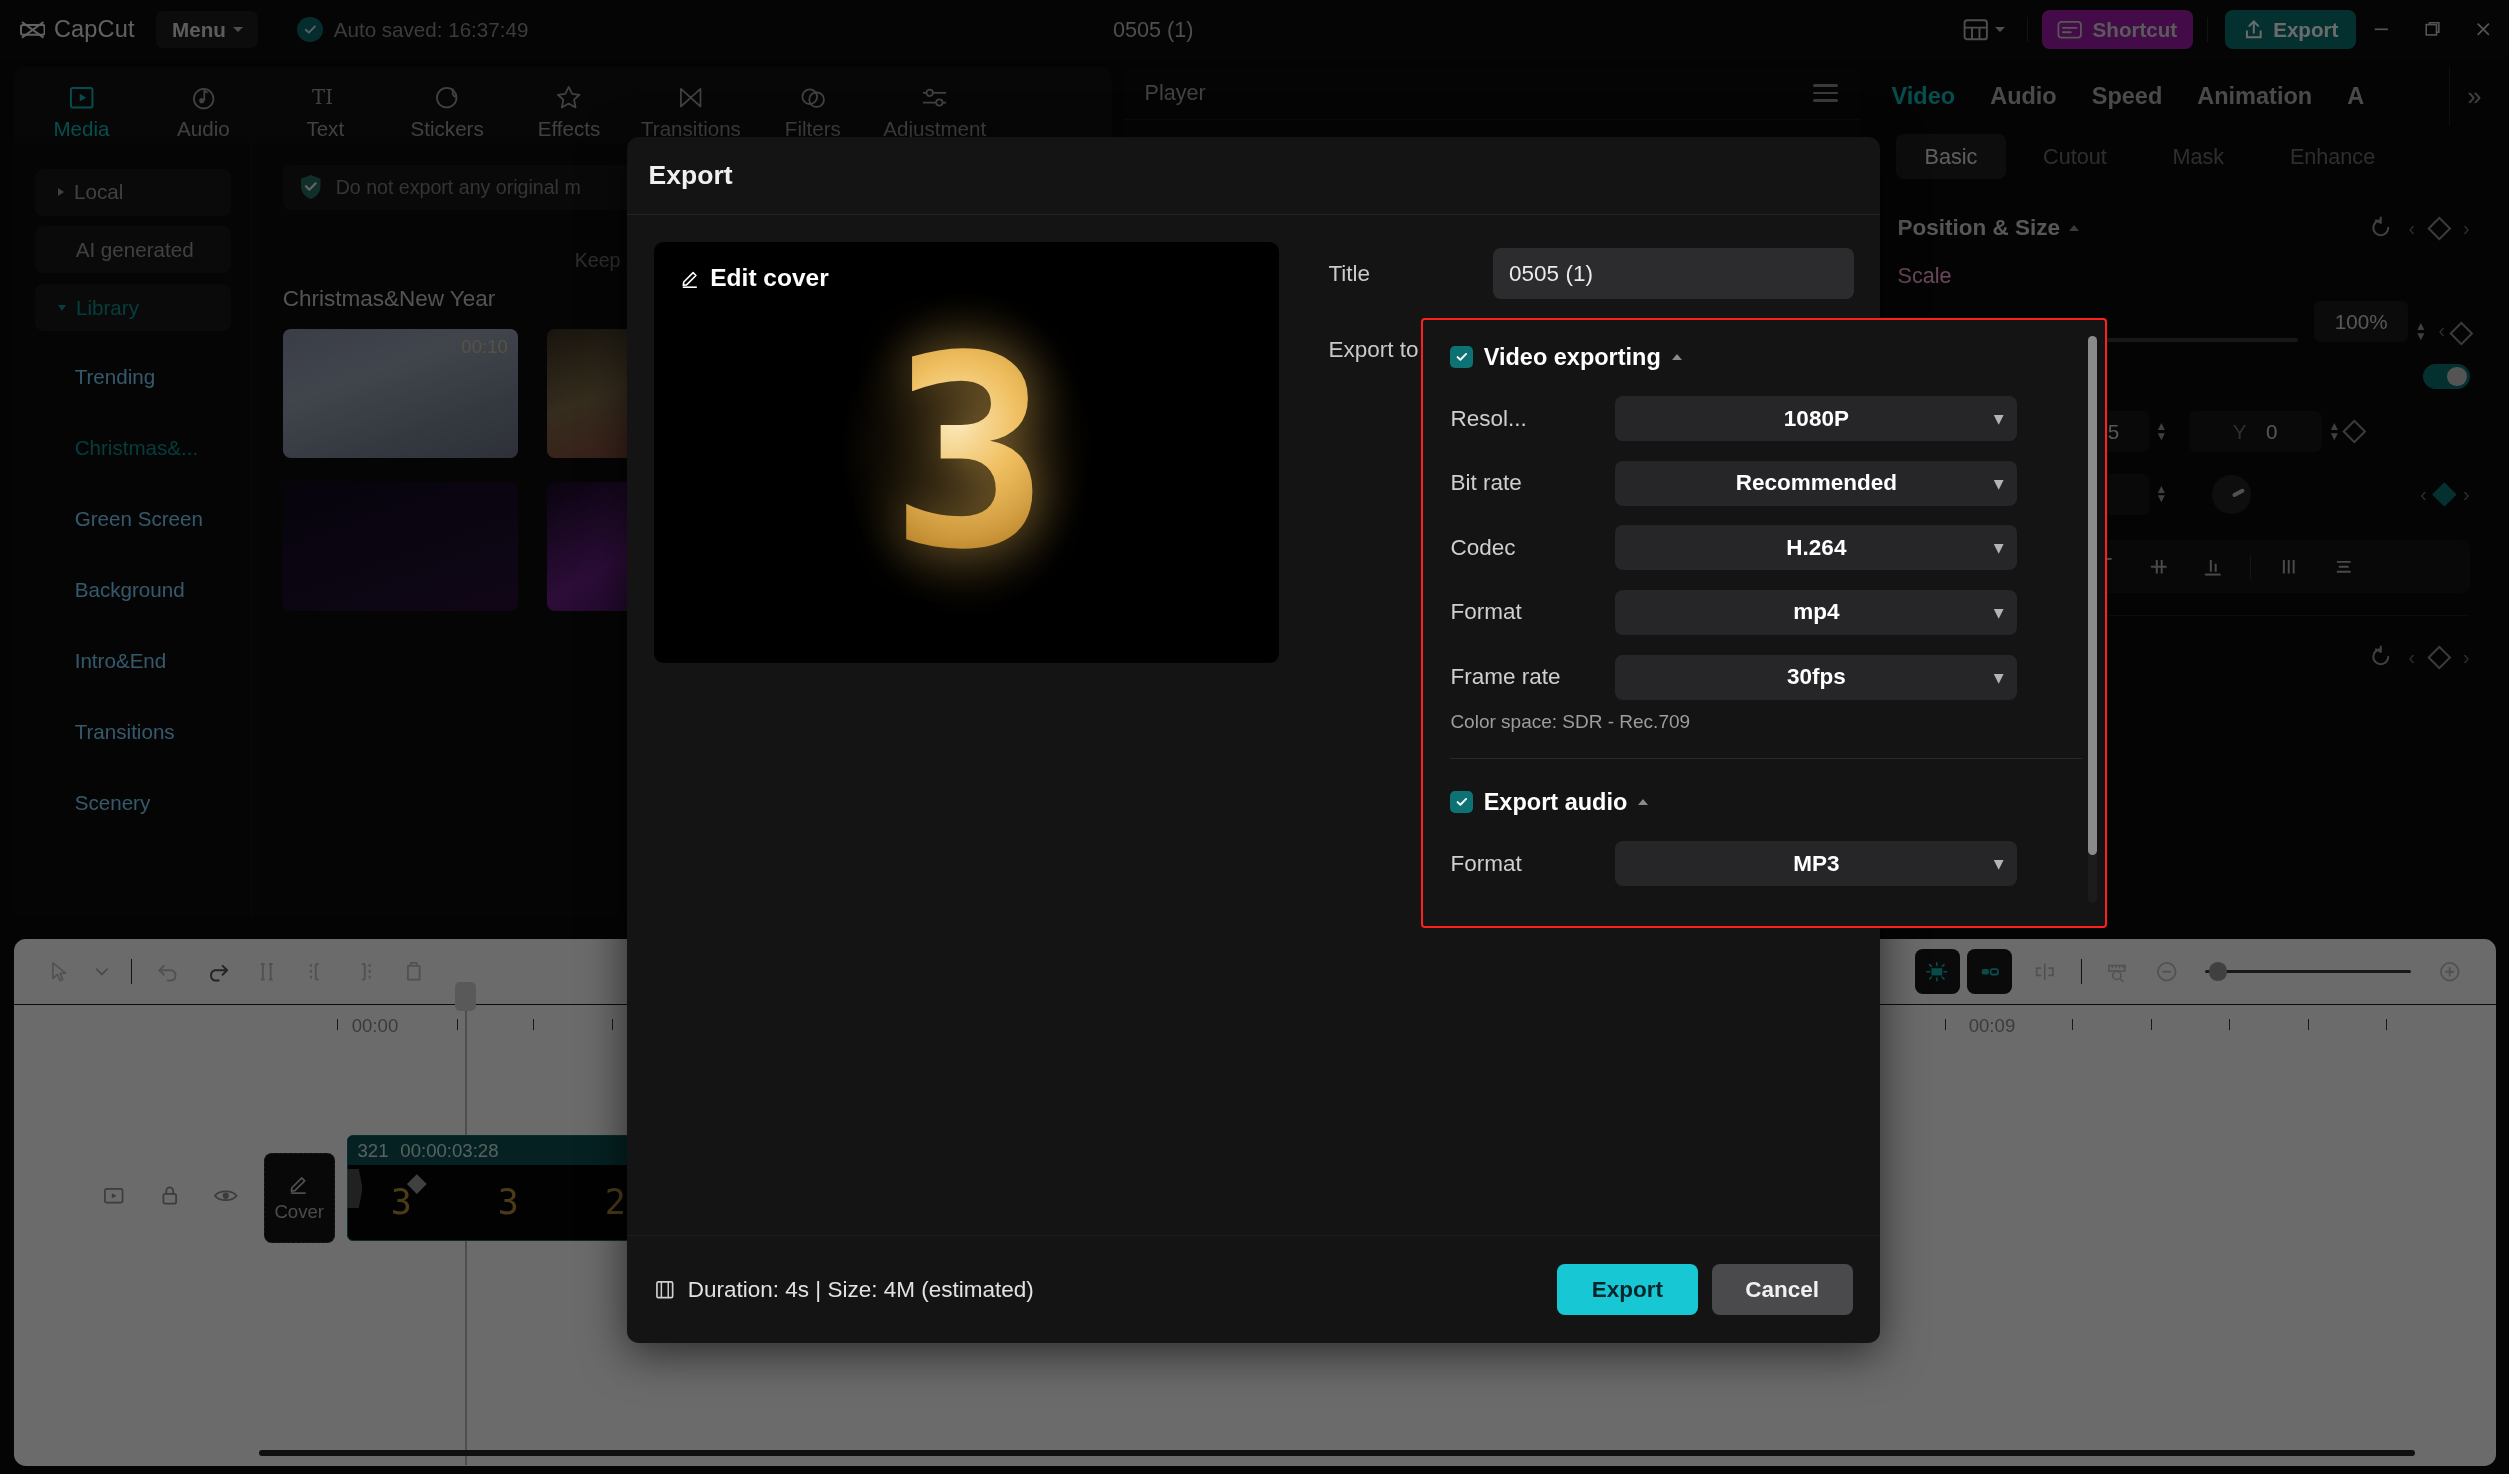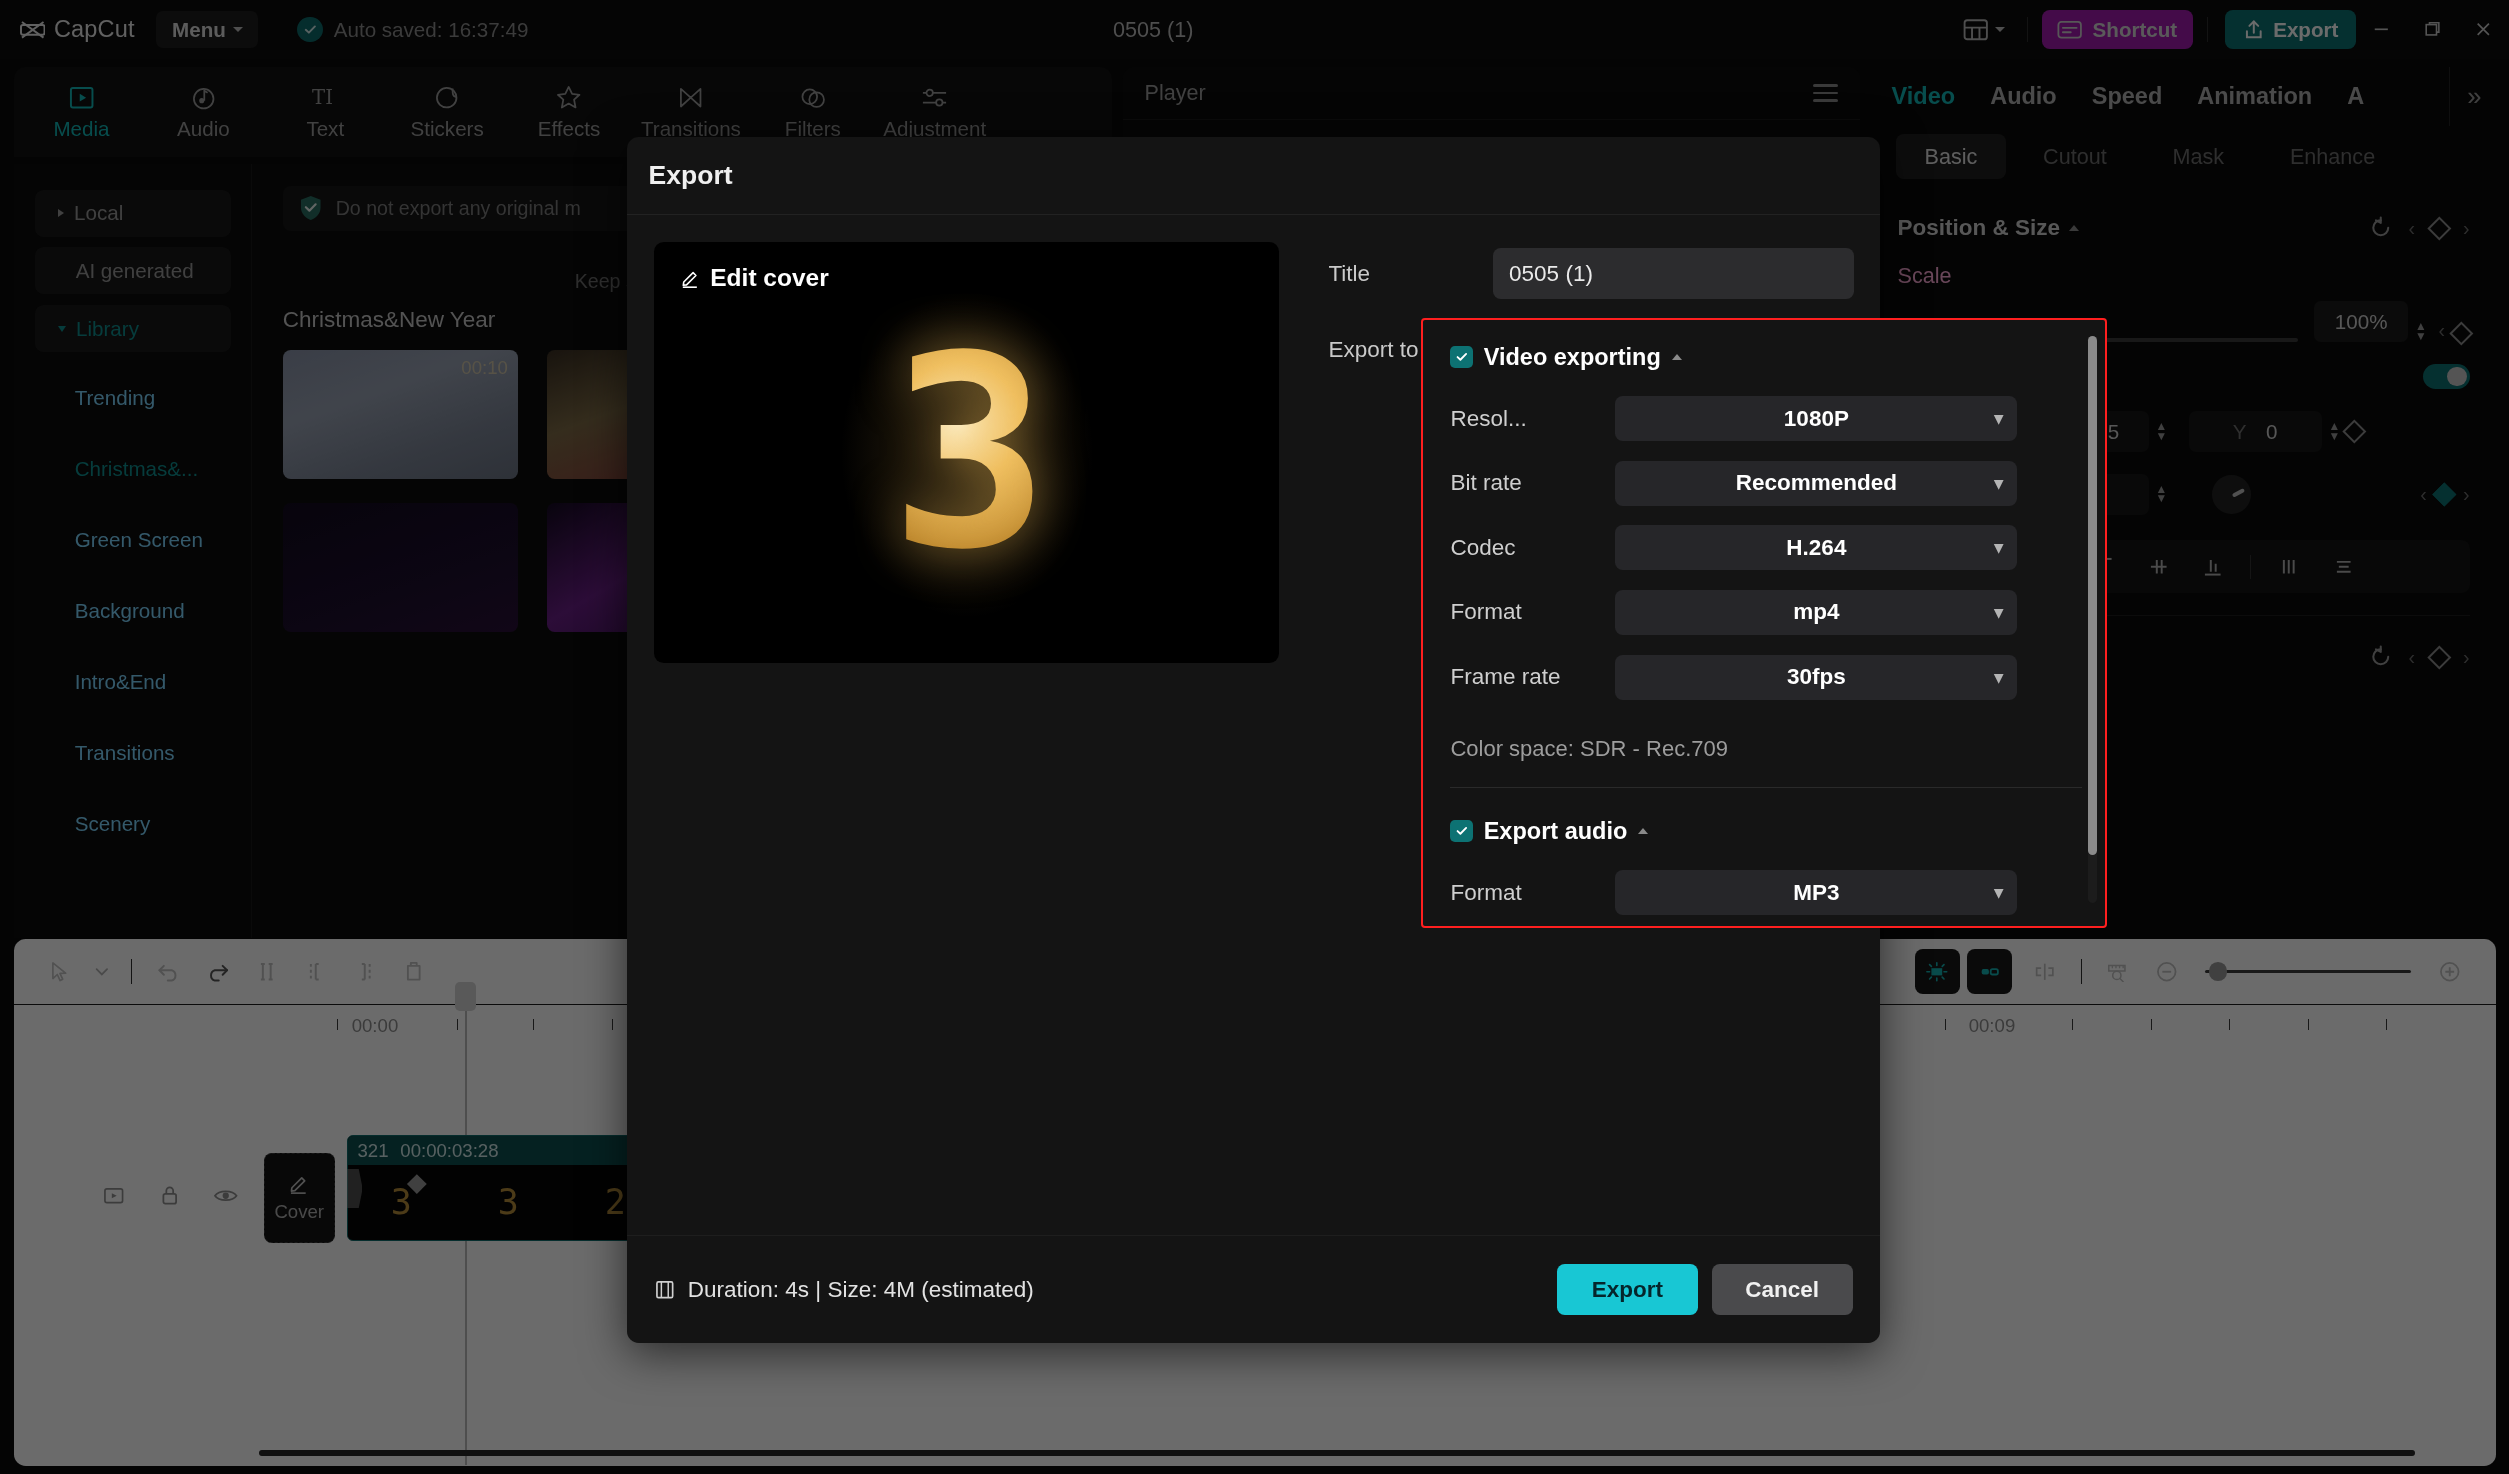--- a/index.html
+++ b/index.html
@@ -58,21 +58,21 @@
     background: #111111; border-radius: 11.8px 11.8px 0 0;
     display: flex; align-items: center; padding-left: 9.8px; gap: 5.9px;
     overflow: hidden;
   }
   .tooltab { width: 116px; display: flex; flex-direction: column; align-items: center; gap: 4.9px; }
   .tooltab .ti { height: 29px; display: flex; align-items: center; justify-content: center; }
   .tooltab .tl { font-size: 20.6px; color: #9b9b9b; }
   .tooltab.active .tl { color: #12b8b8; }
 
   
-  .leftpanel { position: absolute; top: 164px; left: 13.7px; width: 1098px; height: 774px; background: #0e0e0e; }
+  .leftpanel { position: absolute; top: 143px; left: 13.7px; width: 1098px; height: 774px; background: #0e0e0e; }
   .sidenav { position: absolute; top: 0; left: 0; width: 238px; height: 774px; background: #0c0c0c; padding-top: 25.5px; }
   .nav-top { width: 196px; margin: 0 auto 10.8px; height: 47px; border-radius: 8.8px; background: #1a1a1a;
     display: flex; align-items: center; padding-left: 23.5px; gap: 9.8px; font-size: 20.6px; color: #9a9a9a; }
   .nav-top.teal { color: #0f8f8f; }
   .tri-r { width:0;height:0;border-top:4.9px solid transparent;border-bottom:4.9px solid transparent;border-left:6.9px solid currentColor; }
   .tri-d { width:0;height:0;border-left:4.9px solid transparent;border-right:4.9px solid transparent;border-top:6.9px solid currentColor; }
   .nav-sub { height: 71px; display: flex; align-items: center; padding-left: 61px; font-size: 20.6px; color: #7dd3fc; }
   .nav-sub.active { color: #0f8f8f; }
   .sidenav-sep { position:absolute; top:0; right:0; width:1px; height:774px; background:#1a1a1a; }
 
@@ -216,21 +216,21 @@
   .sect-hd { display: flex; align-items: center; gap: 10.8px; height: 39px; }
   .sect-hd .sl { font-size: 23.5px; color: #fff; font-weight: 700; }
   .srow { display: flex; align-items: center; height: 45px; margin-top: 19.6px; }
   .srow .sl2 { width: 165px; font-size: 22.5px; color: #cfcfcf; }
   .sel {
     width: 402px; height: 45px; border-radius: 7.8px; background: #262629;
     display: flex; align-items: center; justify-content: center; position: relative;
     font-size: 22.5px; color: #fff; font-weight: 700;
   }
   .sel .cv { position: absolute; right: 13.7px; color: #b4b4b4; font-size: 19.6px; font-weight: 400; }
-  .colorspace { margin-top: 36px; font-size: 22px; color: #9d9d9d; }
+  .colorspace { margin-top: 11px; font-size: 19px; color: #9d9d9d; }
   .sdiv { height: 1px; background: #2a2a2a; margin: 25.5px 0 0 0; }
   .sbar { position: absolute; right: 7.8px; top: 15.7px; width: 8.8px; height: 567px; border-radius: 4.9px; background: #1c1c1c; }
   .sbar .thumb2 { position: absolute; top: 0; left: 0; width: 8.8px; height: 519px; border-radius: 4.9px; background: #8a8a8a; }
 
   .dlg-ft { height: 108px; display: flex; align-items: center; padding: 0 27.4px; border-top: 1px solid #1e1e1e; }
   .dur-txt { display: flex; align-items: center; gap: 11.8px; font-size: 22.5px; color: #e2e2e2; }
   .ft-btns { margin-left: auto; display: flex; gap: 13.7px; }
   .btn-export { width: 141px; height: 51px; border-radius: 7.8px; background: #18c7d4; display:flex;align-items:center;justify-content:center;font-size:22.5px;color:#05252b;font-weight:700; }
   .btn-cancel { width: 141px; height: 51px; border-radius: 7.8px; background: #4a4a4c; display:flex;align-items:center;justify-content:center;font-size:22.5px;color:#f0f0f0;font-weight:700; }
   .icon { display: inline-flex; align-items: center; justify-content: center; }

